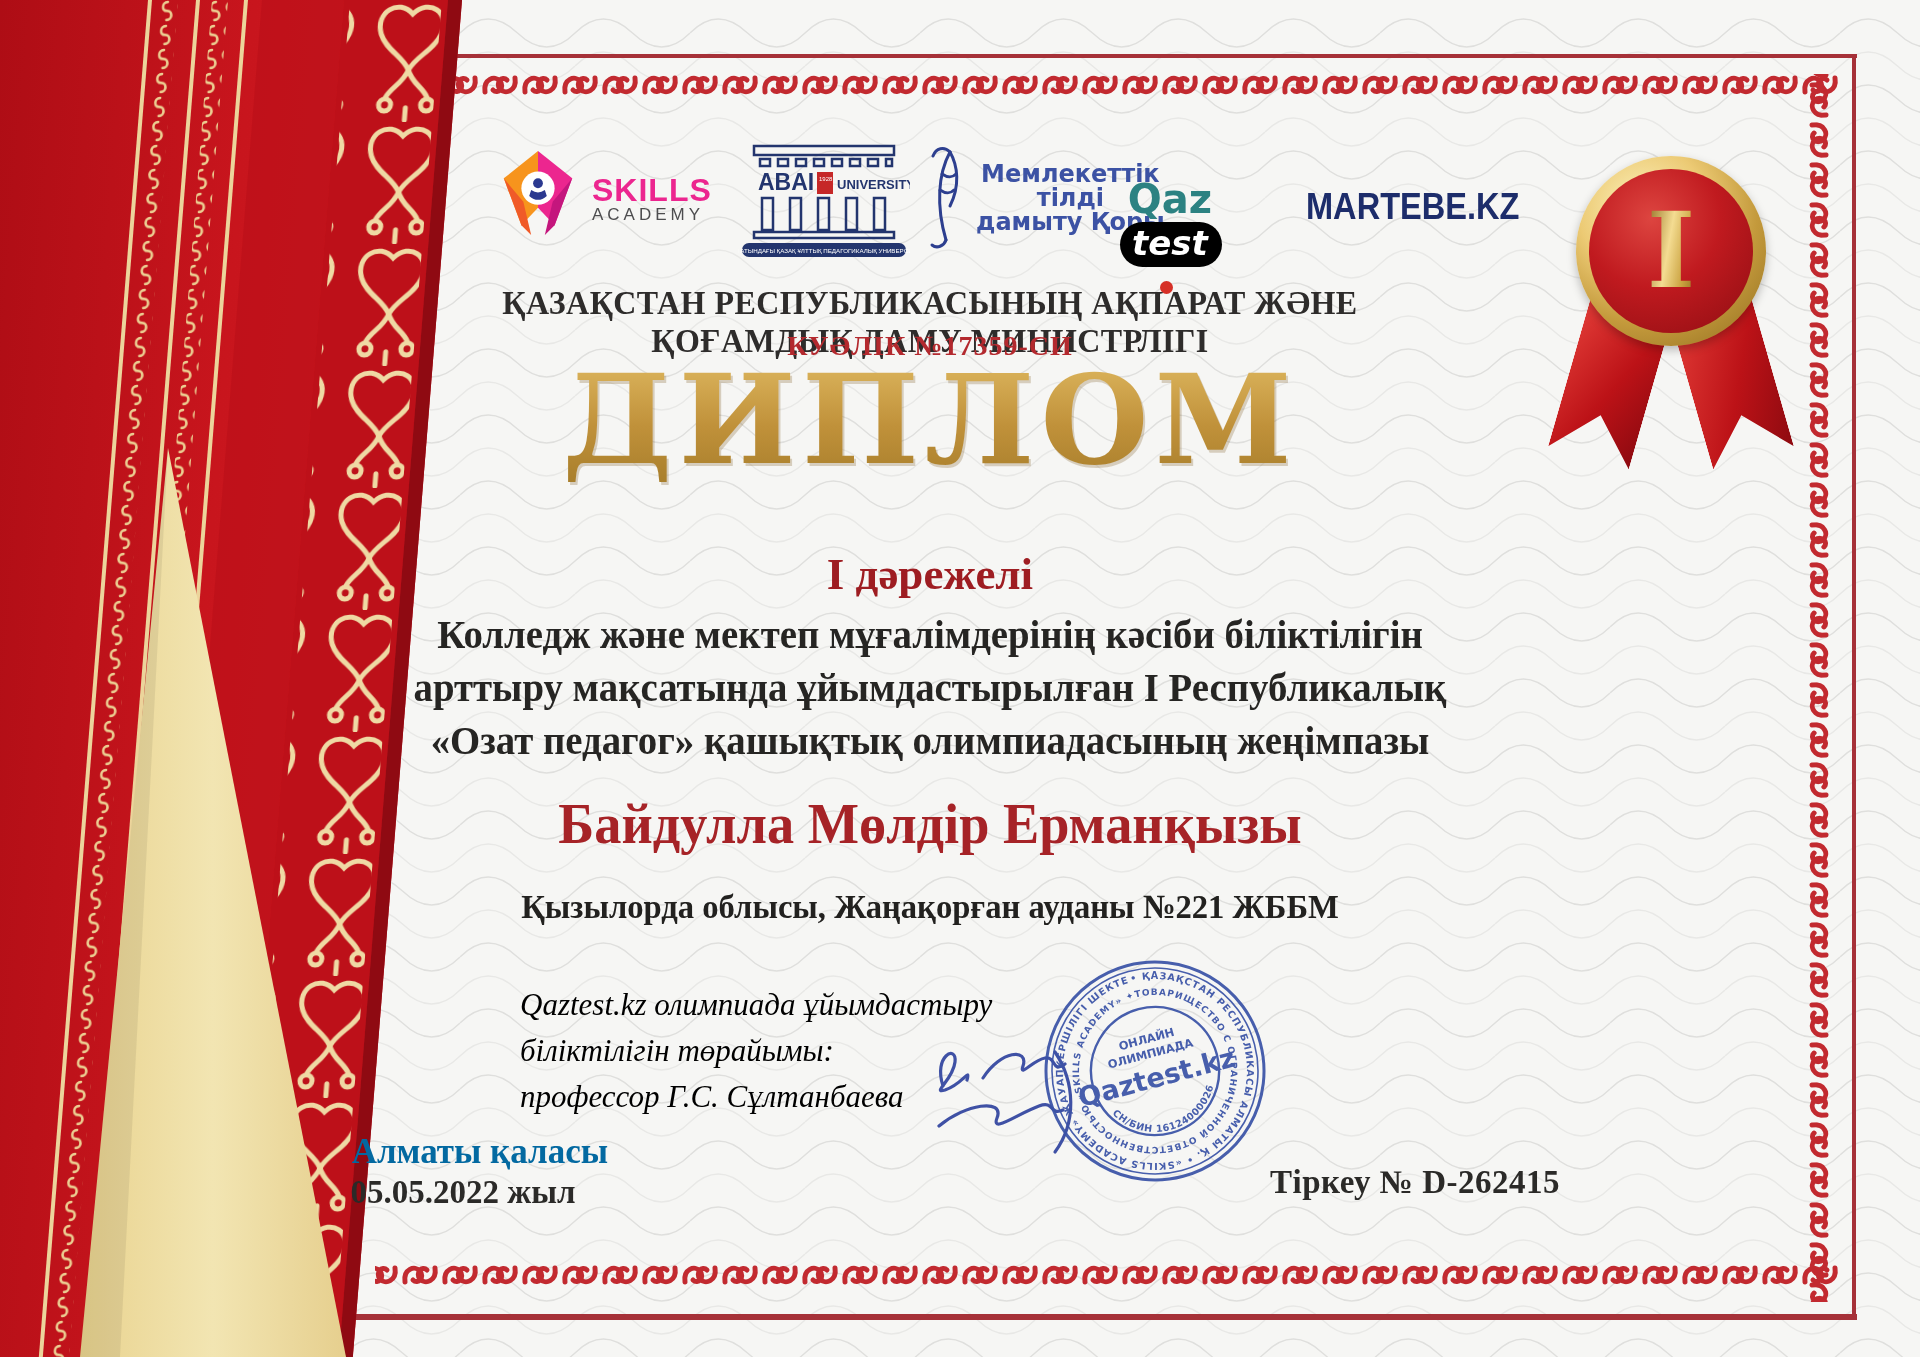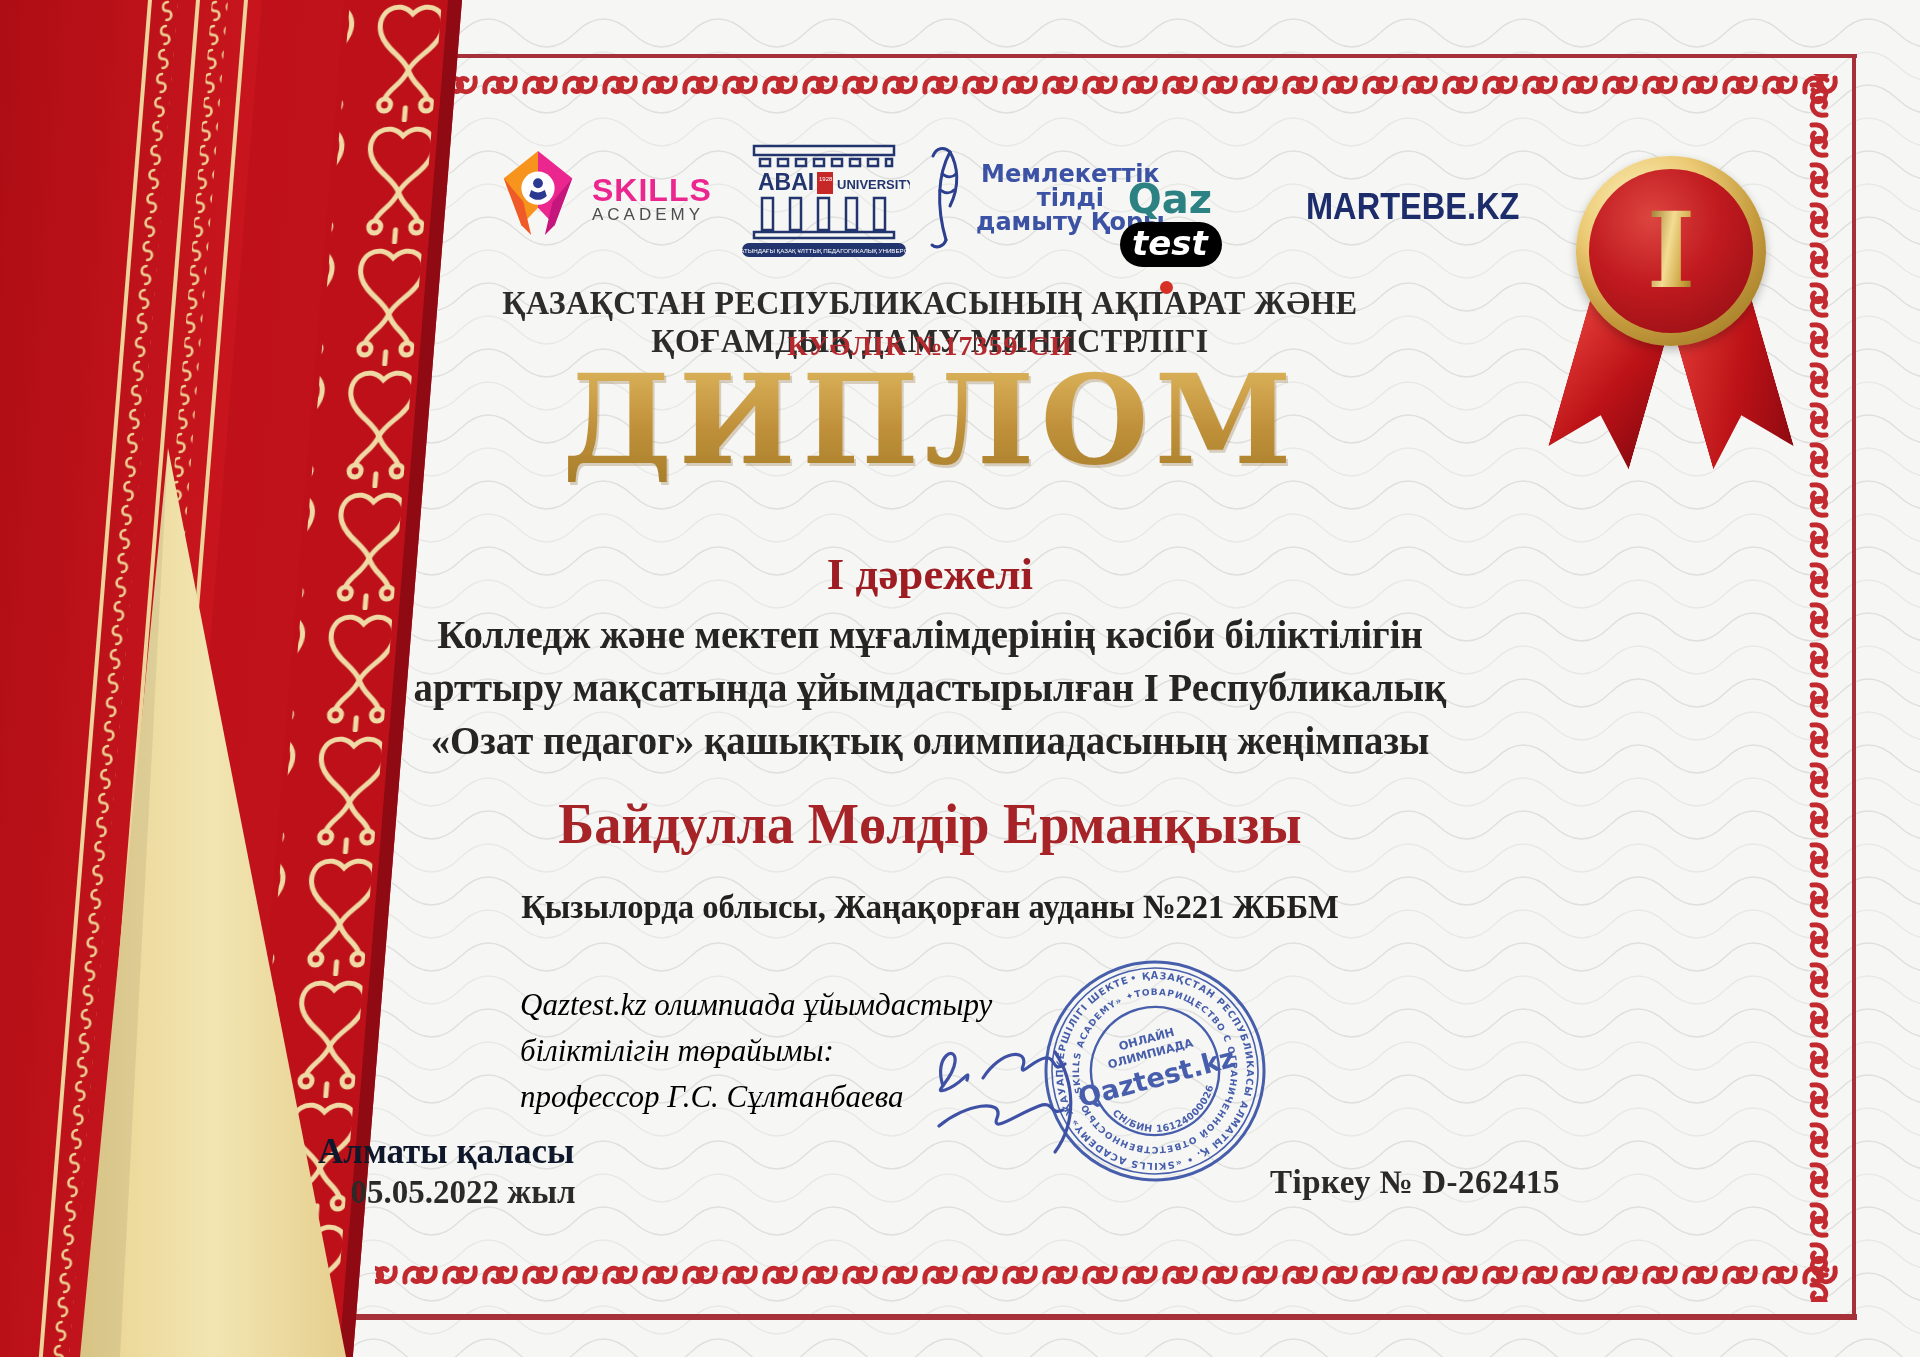--- a/index.html
+++ b/index.html
@@ -19,21 +19,21 @@
          -webkit-background-clip:text;background-clip:text;color:transparent;
          text-shadow:none;filter:drop-shadow(2px 3px 0 rgba(120,85,25,.25));}
   .degree{top:548px;font-size:45px;font-weight:bold;color:#9e1d22;}
   .bodytext{top:608px;font-size:40px;font-weight:bold;color:#262523;line-height:53px;
             transform:scaleX(.97);}
   .recipient{top:792px;font-size:56px;font-weight:bold;color:#a62327;transform:scaleX(.97);}
   .location{top:888px;font-size:34px;font-weight:bold;color:#22211f;transform:scaleX(.96);}
 
   .orgblock{left:520px;top:982px;width:560px;text-align:left;font-style:italic;
             font-size:31px;color:#000000;line-height:46px;font-weight:500;}
-  .city{left:318px;top:1132px;width:290px;text-align:left;font-size:35px;font-weight:bold;color:#0f172a;}
+  .city{left:318px;top:1132px;width:290px;text-align:right;font-size:35px;font-weight:bold;color:#0369a1;}
   .date{left:318px;top:1174px;width:290px;text-align:center;font-size:33px;font-weight:bold;color:#2b2a28;}
   .reg{left:1270px;top:1164px;font-size:33px;font-weight:bold;color:#2b2a28;letter-spacing:.5px;}
 
   
   .logorow{left:480px;top:138px;width:1000px;height:130px;}
   .skills{left:14px;top:8px;display:flex;align-items:center;gap:10px;}
   .skills-txt .l1{font-family:"Liberation Sans",sans-serif;font-weight:bold;font-size:32px;
                   color:#ec268f;letter-spacing:1px;line-height:30px;margin-top:12px;}
   .skills-txt .l2{font-family:"Liberation Sans",sans-serif;font-size:17px;color:#4d4d4f;
                   letter-spacing:4px;}

